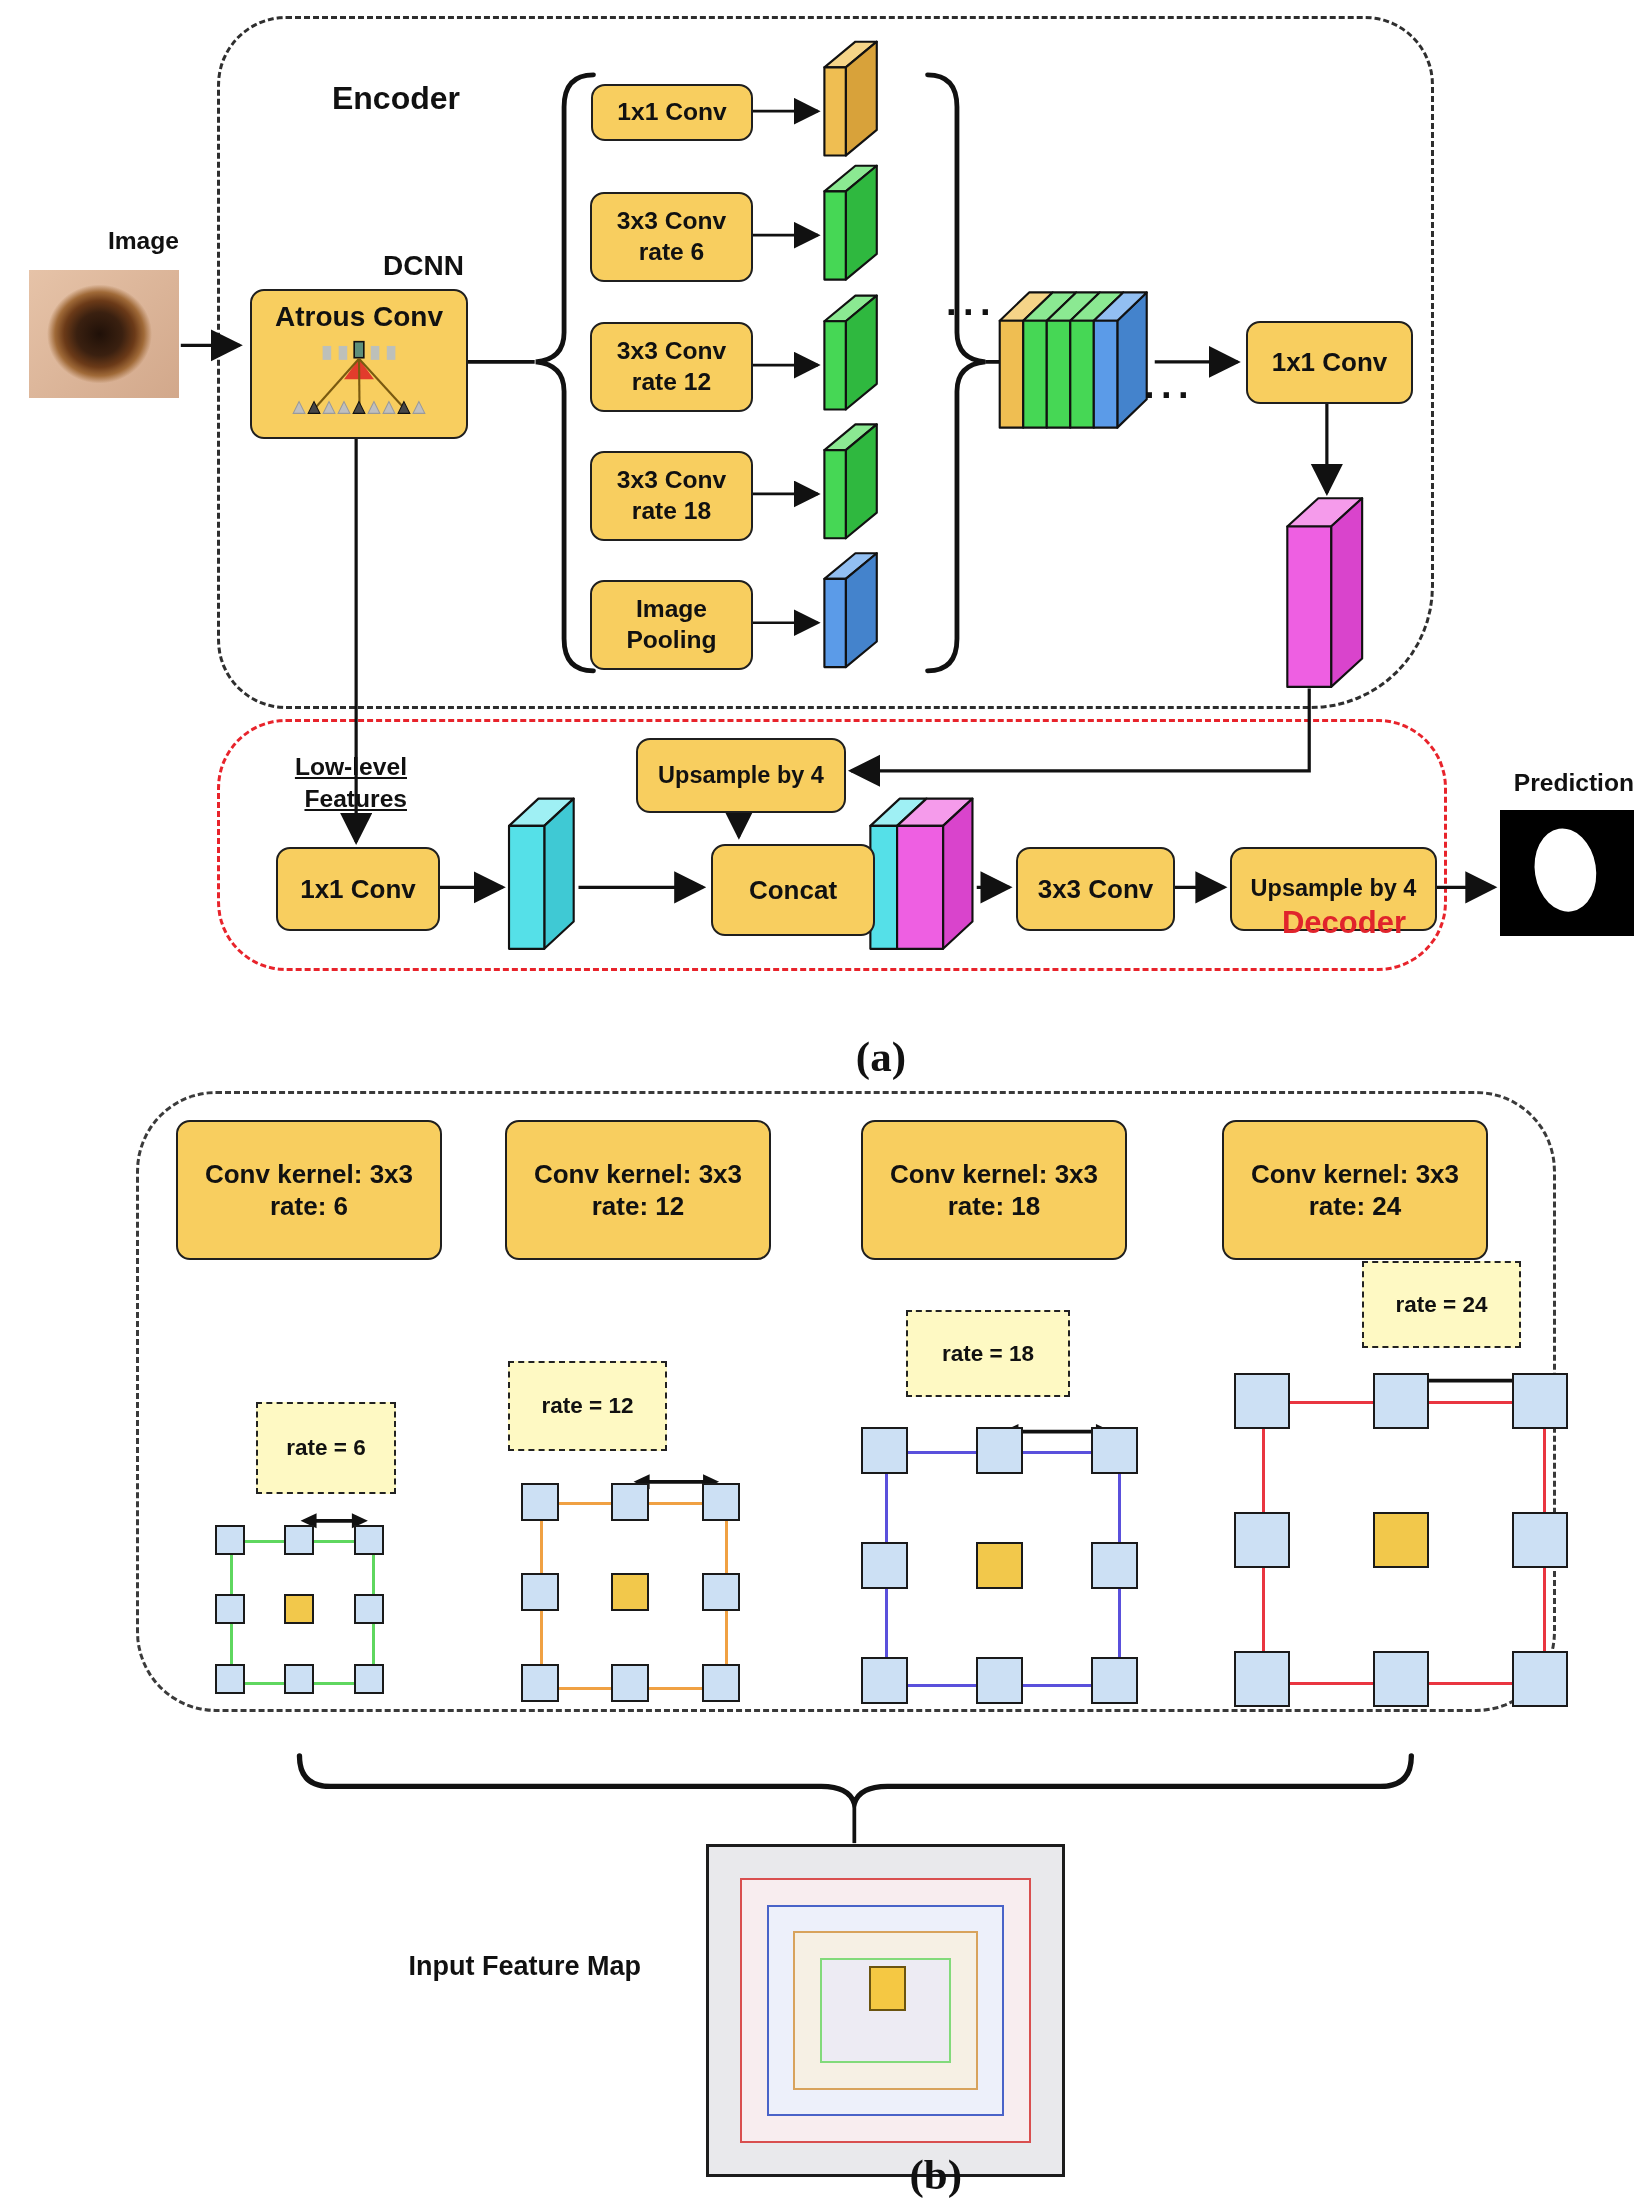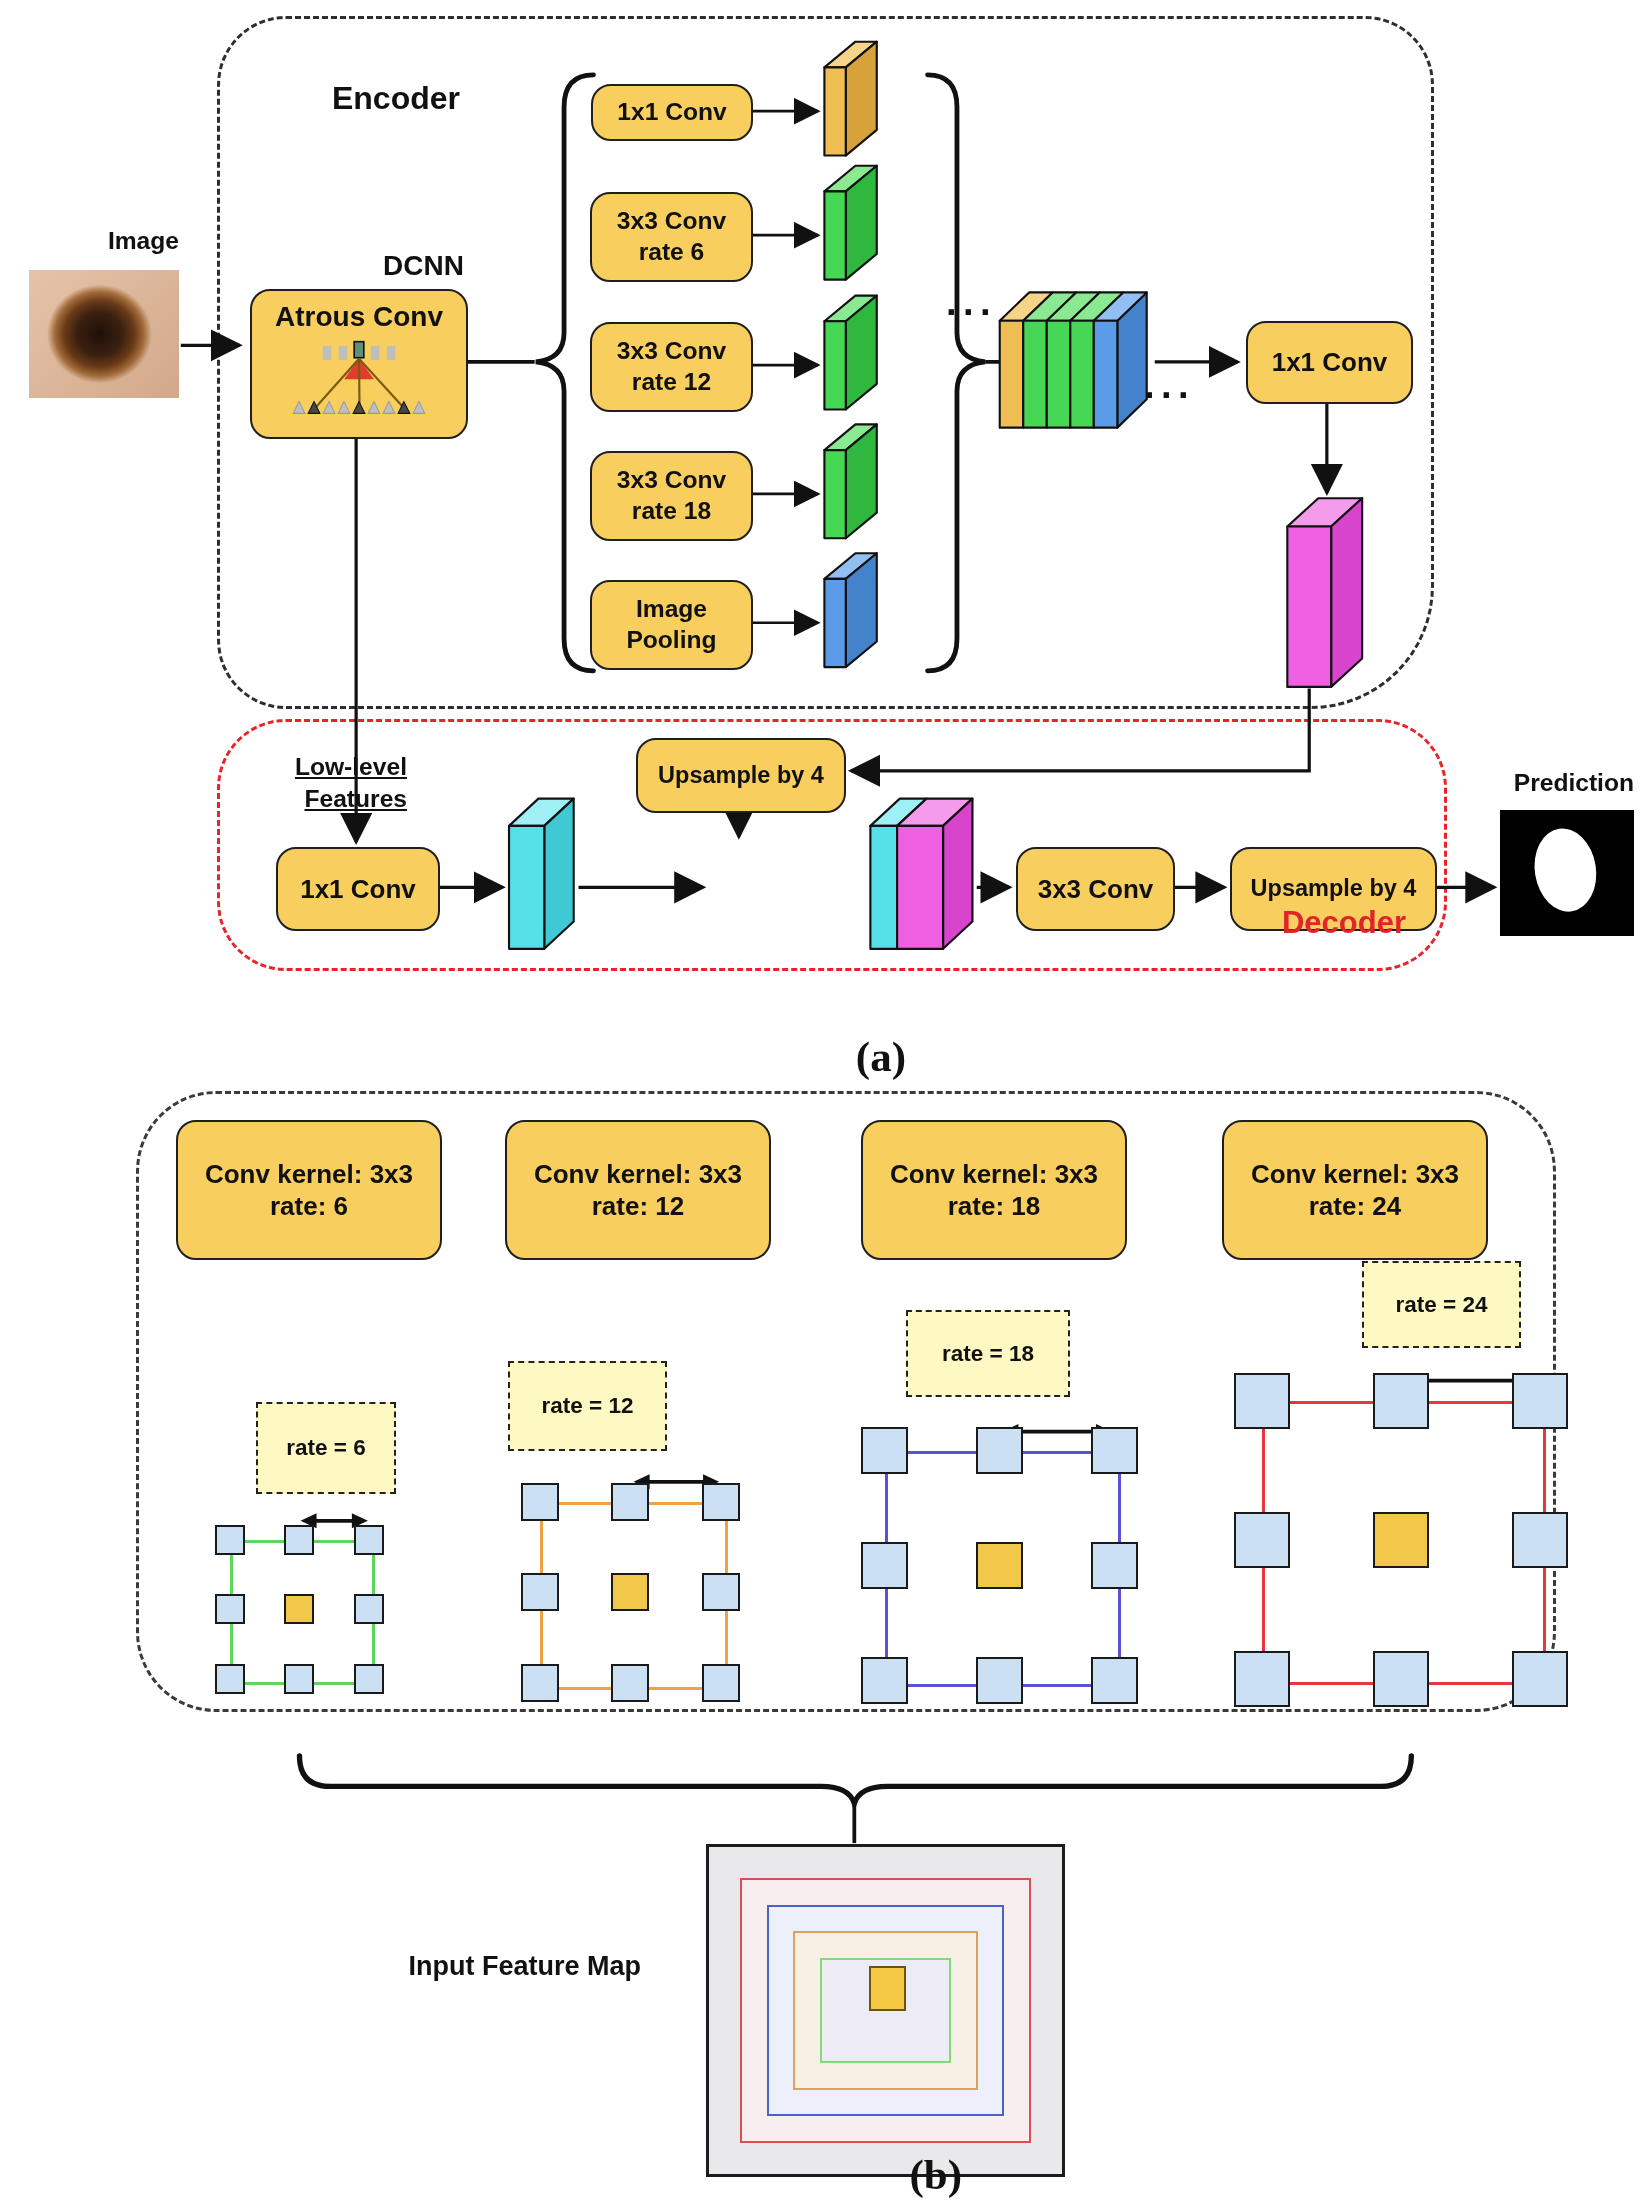--- a/index.html
+++ b/index.html
@@ -4,21 +4,21 @@
 <style>
   html,body{margin:0;padding:0;background:#ffffff;}
   #canvas{position:relative;width:1652px;height:2205px;background:#ffffff;overflow:hidden;
           font-family:"Liberation Sans",sans-serif;color:#111;}
   .abs{position:absolute;}
   
   .dashbox{position:absolute;border:3.7px dashed #2e2e2e;border-radius:69px;background:transparent;}
   .dashbox.red{border-color:#e8232b;}
   .dashbox.pb{border-radius:80px;border-color:#3a3a3a;}
   
-  .ybox{position:absolute;background:#F8CE5F;border:2.7px solid #1f1f1f;border-radius:20px;
+  .ybox{position:absolute;background:#F8CE5F;border:2.7px solid #1f1f1f;border-radius:14px;
         display:flex;flex-direction:column;align-items:center;justify-content:center;
         font-weight:bold;text-align:right;line-height:1.25;z-index:3;}
   .ybox .l1,.ybox .l2{display:block;}
   
   .lbl{position:absolute;font-weight:bold;text-align:right;z-index:3;}
   .caption{font-family:"Liberation Serif",serif;font-weight:bold;font-size:43px;}
   
   .tag{position:absolute;border:2.1px dashed #222;background:#fef9c3;display:flex;align-items:center;
        justify-content:center;font-weight:bold;font-size:22.5px;z-index:3;}
   
@@ -104,20 +104,23 @@
   <div class="lbl" style="left:225px;top:751px;width:182px;font-size:24.6px;line-height:1.3;text-decoration:underline;">
     <span>Low-level</span><br>
     <span>Features</span>
   </div>
   <div class="ybox" style="left:276px;top:847px;width:160px;height:80px;font-size:26px;">
     <span class="l1">1x1 Conv</span>
   </div>
   <div class="ybox" style="left:636px;top:738px;width:206px;height:71px;font-size:23.5px;">
     <span class="l1">Upsample by 4</span>
   </div>
+  <div class="ybox" style="left:711px;top:844px;width:160px;height:88px;font-size:26px;">
+    <span class="l1">Concat</span>
+  </div>
   <div class="ybox" style="left:1016px;top:847px;width:155px;height:80px;font-size:26px;">
     <span class="l1">3x3 Conv</span>
   </div>
   <div class="ybox" style="left:1230px;top:847px;width:203px;height:80px;font-size:23.5px;">
     <span class="l1">Upsample by 4</span>
   </div>
 
   <div class="lbl" style="left:1224px;top:905px;width:182px;font-size:31px;color:#e0242c;">Decoder</div>
 
   <div class="lbl" style="left:1500px;top:769px;width:134px;font-size:24.6px;">Prediction</div>

